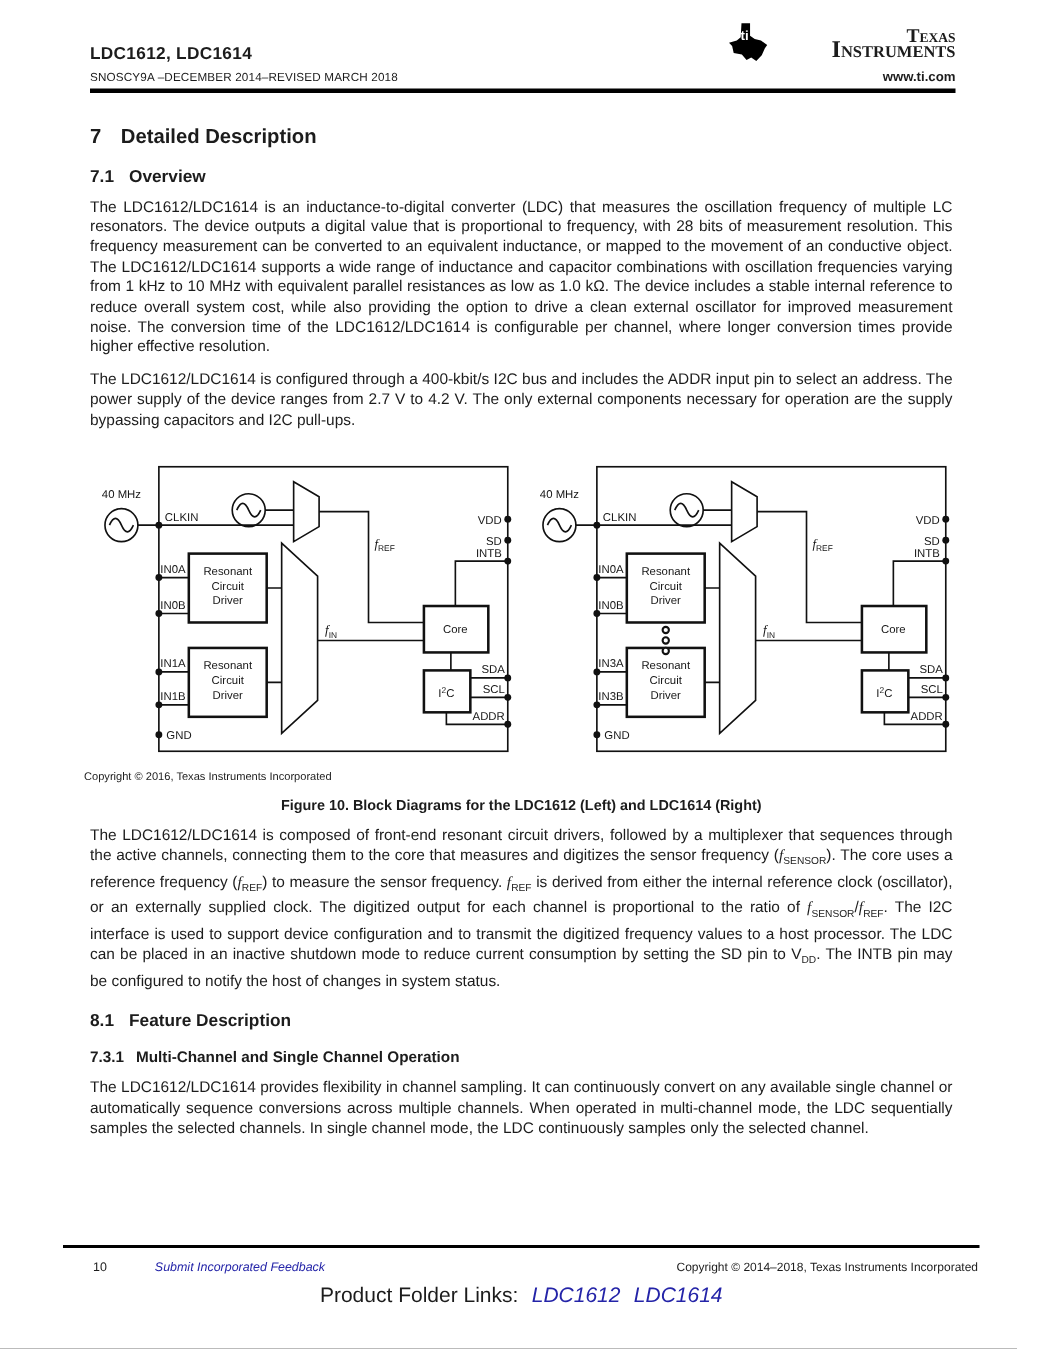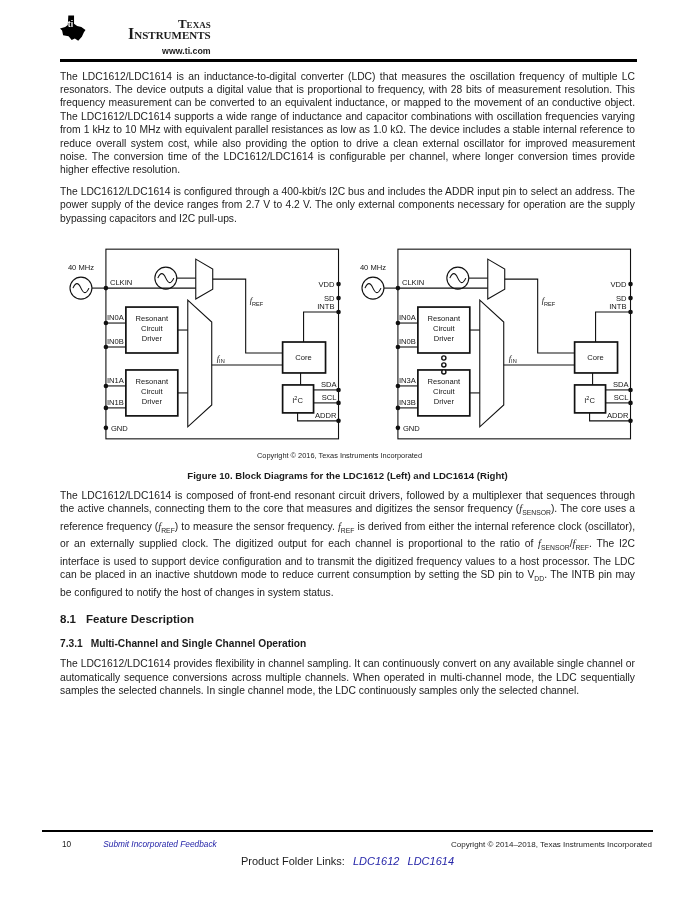--- a/index.html
+++ b/index.html
@@ -32,60 +32,66 @@
   h3 .sec-num { margin-right:8px; }
   p.body-text { font-size:10.3px; line-height:13.4px; text-align:justify; margin-top:8px; }
   p.body-text sub { font-size:6.8px; }
   .fvar { font-family:"Liberation Serif", serif; font-style:italic; }
   
   .figure { margin:22px -4px 0; }
   .diagrams { display:flex; justify-content:center; }
   svg.diag { width:292px; height:200px; }
   svg.diag text { font-size:7.6px; fill:#151515; font-family:"Liberation Sans", sans-serif; }
   svg.diag .fvar-svg { font-family:"Liberation Serif", serif; font-style:italic; font-size:8.6px; }
-  .fig-copyright { text-align:center; font-size:7.4px; margin:4px 16px 0 0; }
+  .fig-copyright { text-align:left; font-size:7.4px; margin:4px 16px 0 0; }
   .fig-caption { text-align:center; font-size:9.6px; font-weight:bold; margin-top:10px; }
   
   .footer { position:absolute; top:830px; left:0; width:695px; }
   .footer-rule { height:2.4px; background:#000; margin:0 42px; }
   .footer-row { display:flex; align-items:baseline; margin:7px 43px 0 62px; font-size:8.3px; }
   .page-num { }
   a.doclink { color:#2424a8; font-style:italic; text-decoration:none; }
   .footer-feedback { margin-left:32px; }
   .footer-copyright { margin-left:auto; font-size:8px; }
-  .product-links { text-align:center; font-size:11px; margin-top:6px; }
+  .product-links { text-align:center; font-size:14px; margin-top:6px; }
   .product-links a { margin-left:5px; }
 </style>
 </head>
 <body>
 
 <div class="page">
 
   <div class="header">
     <div class="header-row">
+      <div class="h-left">
+        <div class="part-title">LDC1612, LDC1614</div>
+        <div class="doc-code">SNOSCY9A –DECEMBER 2014–REVISED MARCH 2018</div>
+      </div>
       <div class="h-right">
         <div class="logo-row">
           <svg class="logo-mark" viewBox="0 0 100 100">
             <polygon fill="#000" points="32,2 54,2 54,34 66,42 82,46 98,58 92,66 84,84 70,99 57,90 45,96 33,82 12,78 8,60 0,52 20,46 30,38"></polygon>
             <text x="40" y="46" fill="#fff" font-size="34" font-weight="bold" text-anchor="middle">ti</text>
           </svg>
           <div class="logo-text">
             <div class="logo-line1">Texas</div>
             <div class="logo-line2">Instruments</div>
           </div>
         </div>
         <div class="website">www.ti.com</div>
       </div>
     </div>
     <div class="header-rule"></div>
   </div>
 
   <div class="content">
 
-
+    <h1 class="sec"><span class="sec-num">7</span><span>Detailed Description</span></h1>
+
+    <h2 class="sec"><span class="sec-num">7.1</span><span>Overview</span></h2>
 
     <p class="body-text">The LDC1612/LDC1614 is an inductance-to-digital converter (LDC) that measures the oscillation frequency of multiple LC resonators. The device outputs a digital value that is proportional to frequency, with 28 bits of measurement resolution. This frequency measurement can be converted to an equivalent inductance, or mapped to the movement of an conductive object. The LDC1612/LDC1614 supports a wide range of inductance and capacitor combinations with oscillation frequencies varying from 1 kHz to 10 MHz with equivalent parallel resistances as low as 1.0 kΩ. The device includes a stable internal reference to reduce overall system cost, while also providing the option to drive a clean external oscillator for improved measurement noise. The conversion time of the LDC1612/LDC1614 is configurable per channel, where longer conversion times provide higher effective resolution.</p>
 
     <p class="body-text">The LDC1612/LDC1614 is configured through a 400-kbit/s I2C bus and includes the ADDR input pin to select an address. The power supply of the device ranges from 2.7 V to 4.2 V. The only external components necessary for operation are the supply bypassing capacitors and I2C pull-ups.</p>
 
 
     <div class="figure">
       <div class="diagrams">
 
         <svg class="diag" viewBox="0 0 292 200">

